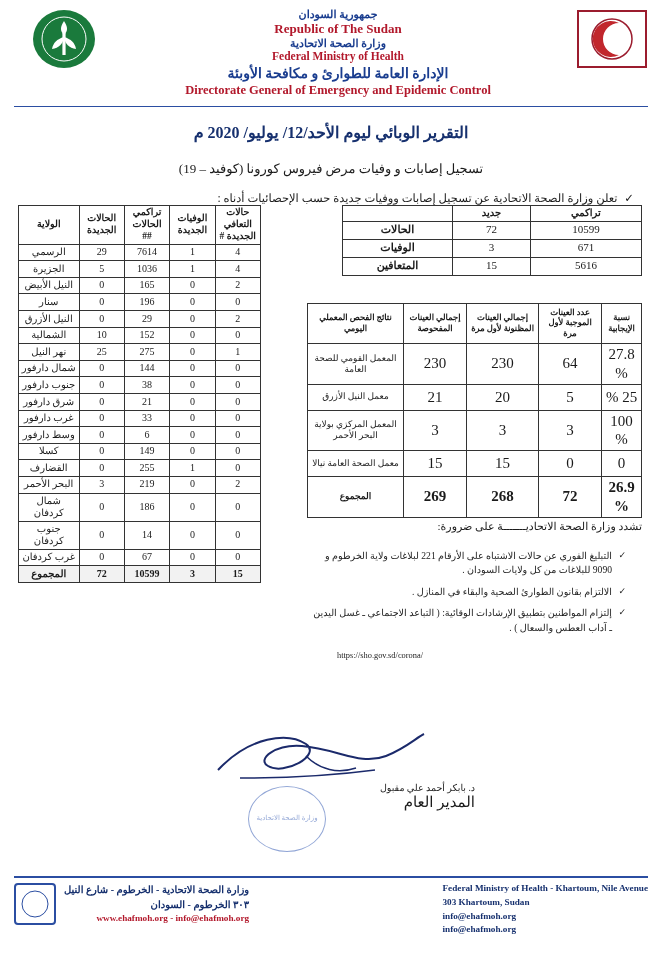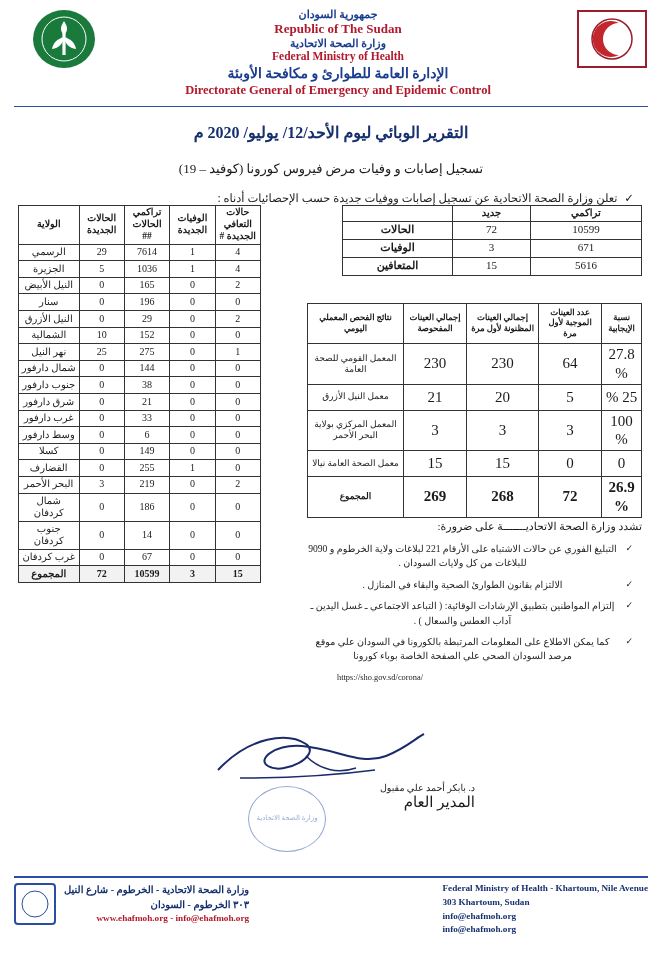--- a/index.html
+++ b/index.html
@@ -193,23 +193,22 @@
     width: 345px;
     direction: rtl;
     text-align: right;
   }
   .advice .lead {
     font-size: 11px;
     margin-bottom: 6px;
   }
   .advice ul {
     list-style: none;
-    margin: 9px;
+    margin: 16px;
     padding: 0;
-    text-align: center;
   }
   .advice li {
     font-size: 9.6px;
     line-height: 1.5;
     margin-bottom: 7px;
     padding-right: 14px;
     position: relative;
   }
   .advice li:before {
     content: "\2713";
@@ -573,21 +572,20 @@
     </tbody>
       </table>
   </div>
 
   <div class="advice">
     <div class="lead">تشدد وزارة الصحة الاتحاديـــــــة على ضرورة:</div>
     <ul>
       <li>التبليغ الفوري عن حالات الاشتباه على الأرقام 221 لبلاغات ولاية الخرطوم و 9090 للبلاغات من كل ولايات السودان .</li>
       <li>الالتزام بقانون الطوارئ الصحية والبقاء في المنازل .</li>
       <li>إلتزام المواطنين بتطبيق الإرشادات الوقائية: ( التباعد الاجتماعي ـ غسل اليدين ـ آداب العطس والسعال ) .</li>
-      <li>كما يمكن الاطلاع على المعلومات المرتبطة بالكورونا في السودان علي موقع مرصد السودان الصحي علي الصفحة الخاصة بوباء كورونا</li>
     </ul>
     <div class="tiny-url">https://sho.gov.sd/corona/</div>
   </div>
 
   <div class="signature">
     <svg class="sig-svg" width="230" height="62" viewBox="0 0 230 62">
       <path d="M8 44 C40 10 78 6 96 18 C112 29 74 50 58 40 C46 33 66 18 92 20 C128 23 150 40 176 30 C196 22 206 12 214 8" fill="none" stroke="#1b2a6b" stroke-width="2"></path>
       <path d="M30 52 C70 52 120 50 165 44" fill="none" stroke="#1b2a6b" stroke-width="1.6"></path>
       <path d="M96 30 C110 44 128 48 146 42" fill="none" stroke="#1b2a6b" stroke-width="1.4"></path>
     </svg>

